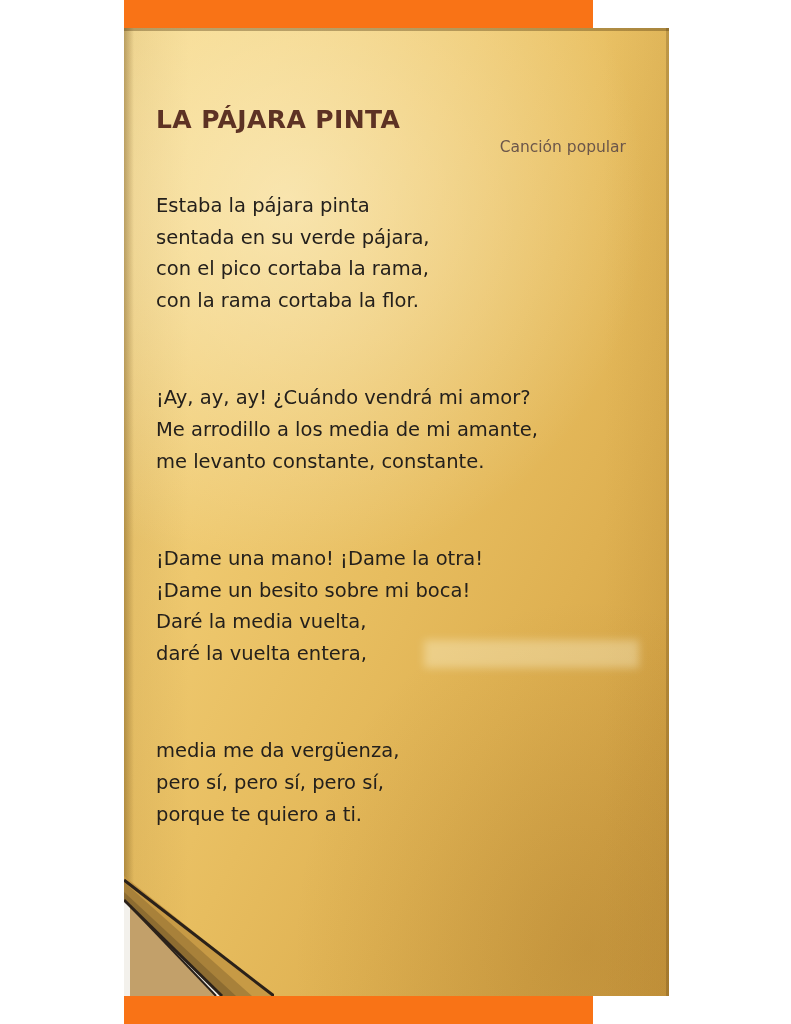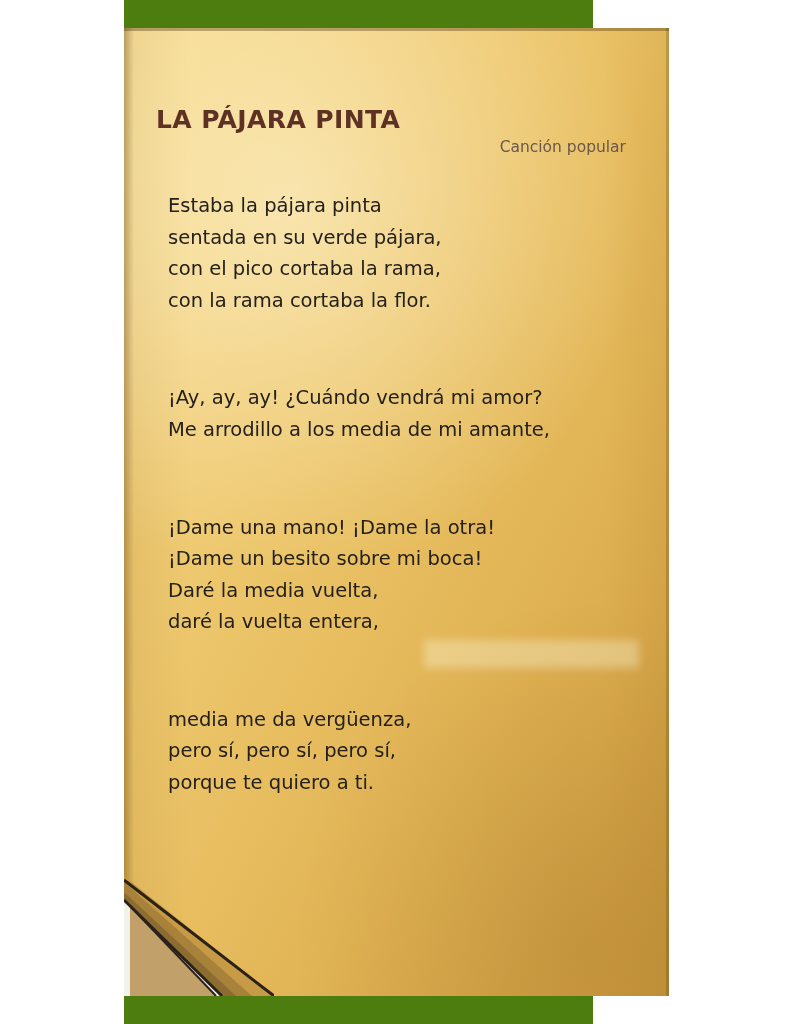--- a/index.html
+++ b/index.html
@@ -11,21 +11,21 @@
     width: 791px;
     height: 1024px;
     overflow: hidden;
     font-family: "Liberation Sans", sans-serif;
   }
 
   .page {
     position: relative;
     width: 715px;
     height: 1024px;
-    background: #4d7c0f;
+    background: #f97316;
     text-decoration: underline;
   }
 
   
   .photo {
     position: absolute;
     left: 124px;
     top: 28px;
     width: 545px;
     height: 968px;
@@ -133,21 +133,21 @@
   .subtitle {
     font-family: "DejaVu Sans", sans-serif;
     font-size: 15.5px;
     color: #6b564a;
     margin: 0 0 34px 0;
     line-height: 1.2;
     text-align: right;
   }
 
   .stanza {
-    margin: 0 0 40px 12px;
+    margin: 0 0 40px 0;
   }
   .stanza:last-child { margin-bottom: 0; }
 
   .line {
     font-family: "DejaVu Sans", sans-serif;
     font-size: 19.5px;
     color: #24201c;
     line-height: 1.62;
     white-space: pre;
   }
@@ -200,20 +200,21 @@
       <div class="stanza stanza-gap-xl">
         <div class="line">Estaba la pájara pinta</div>
         <div class="line">sentada en su verde pájara,</div>
         <div class="line">con el pico cortaba la rama,</div>
         <div class="line">con la rama cortaba la flor.</div>
       </div>
 
       <div class="stanza stanza-gap-xl">
         <div class="line">¡Ay, ay, ay! ¿Cuándo vendrá mi amor?</div>
         <div class="line">Me arrodillo a los media de mi amante,</div>
+        <div class="line">me levanto constante, constante.</div>
       </div>
 
       <div class="stanza stanza-gap-xl">
         <div class="line">¡Dame una mano! ¡Dame la otra!</div>
         <div class="line">¡Dame un besito sobre mi boca!</div>
         <div class="line">Daré la media vuelta,</div>
         <div class="line">daré la vuelta entera,</div>
       </div>
 
       <div class="stanza">

